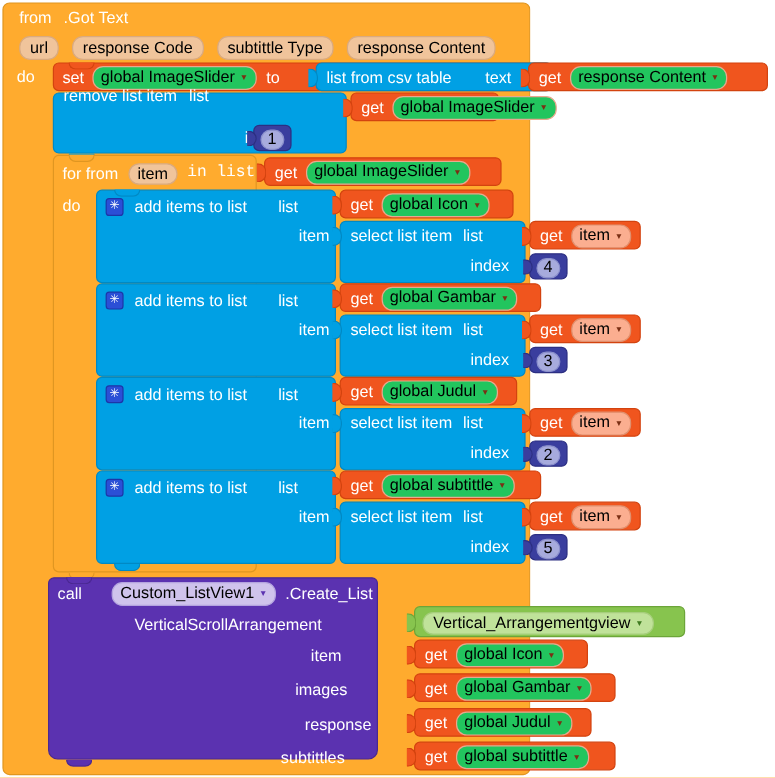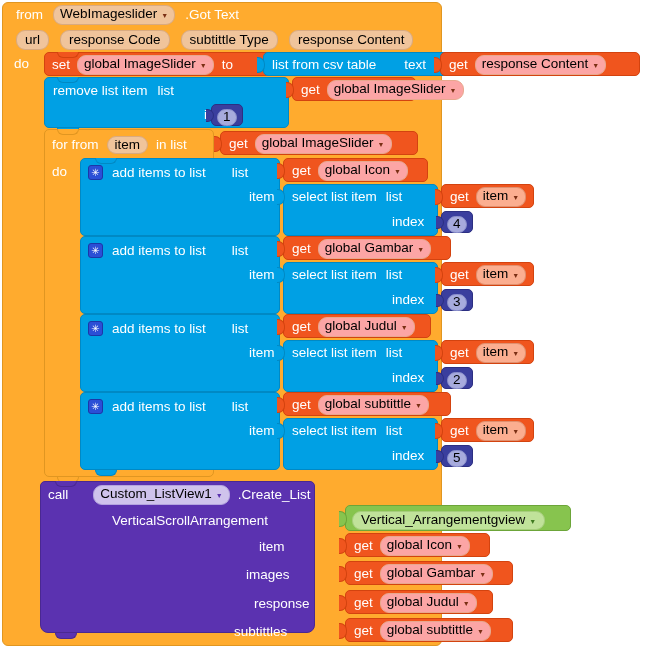--- a/index.html
+++ b/index.html
@@ -34,21 +34,21 @@
   
   .grn { background:#87C44E; border:1px solid #6CA539; border-radius:5px; }
 
   
   .fld {
     display:inline-flex; align-items:center; gap:4px;
     border-radius:9px; padding:1px 6px 2px 6px;
     font-size:13.5px; color:#000; line-height:1.1;
     white-space:nowrap;
   }
-  .fld.peach  { background:#fca5a5; border:1px solid #E8A88E;align-items:center; }
+  .fld.peach  { background:#22c55e; border:1px solid #E8A88E;align-items:center; }
   .fld.salmon { background:#FBAE90; border:1px solid #E0906F; }
   .fld.gold   { background:#F0C49B; border:1px solid #D9AA80; }
   .fld.lav    { background:#CFC3EC; border:1px solid #B4A4DF; }
   .fld.green  { background:#C0E29A; border:1px solid #A6CE7C; }
   .fld.indigo { background:#A7ABDD; border:1px solid #8B90CC; }
   .fld.plainparam { background:#F0C49B; border:1px solid #D9AA80; border-radius:9px;
                     padding:2px 8px; color:#000; font-size:13.5px; }
 
   .caret { font-size:7px; color:#7a2f14; line-height:1; transform:translateY(1px); }
   .caret.lav { color:#5B32B0; }
@@ -78,24 +78,20 @@
 <body>
 
 <div class="canvas">
 
   <div class="blk evt" style="left:2px; top:2px; width:440px; height:644px; border-radius:6px;"></div>
 
   <div style="position:absolute; left:442px; top:2px; width:204px; height:644px; background:#fff;"></div>
 
   <div class="blk row" style="left:16px; top:5px; height:20px;">
     <span class="lbl">from</span>
-    <span class="fld gold" style="margin-left:10px;">
-      <span>WebImageslider</span>
-      <span class="caret">▼</span>
-    </span>
     <span class="lbl" style="margin-left:10px;">.Got Text</span>
   </div>
 
   <div class="blk row" style="left:16px; top:30px; height:20px; gap:11px;">
     <span class="fld plainparam">url</span>
     <span class="fld plainparam">response Code</span>
     <span class="fld plainparam">subtittle Type</span>
     <span class="fld plainparam">response Content</span>
   </div>
 
@@ -129,21 +125,21 @@
     <span class="fld peach" style="margin-left:7px;">
       <span>response Content</span>
       <span class="caret">▼</span>
     </span>
   </div>
 
   <div class="blk lst" style="left:44px; top:77px; width:245px; height:51px;">
     <div class="notch-top" style="left:12px; top:-1px; background:#00A0E4; border:1px solid #0089C4; border-top:none;"></div>
     <div class="notch-bot" style="left:12px; bottom:-7px; background:#00A0E4; border:1px solid #0089C4; border-top:none;"></div>
   </div>
-  <div class="blk row" style="left:53px; top:83px; height:16px;justify-content:center;">
+  <div class="blk row" style="left:53px; top:72px; height:16px;justify-content:center;">
     <span class="lbl">remove list item</span>
     <span class="lbl" style="margin-left:10px;">list</span>
   </div>
   <span class="blk lbl" style="left:204px; top:108px;">index</span>
 
   <div class="blk var" style="left:292px; top:77px; width:124px; height:24px;">
     <div class="plug" style="left:-7px; top:4px; background:#F0551E; border:1px solid #D3430F; border-left:none;"></div>
   </div>
   <div class="blk row" style="left:301px; top:82px; height:16px;">
     <span class="lbl">get</span>
@@ -164,21 +160,21 @@
 
   <div class="blk ctl" style="left:44px; top:129px; width:170px; height:348px;">
     <div class="notch-top" style="left:12px; top:-1px; background:#FFAB2E; border:1px solid #E09621; border-top:none;"></div>
     <div class="notch-bot" style="left:12px; bottom:-7px; background:#FFAB2E; border:1px solid #E09621; border-top:none;"></div>
   </div>
   <div class="blk row" style="left:52px; top:136px; height:18px;">
     <span class="lbl">for from</span>
     <span class="fld plainparam" style="margin-left:8px; padding:1px 7px;">
       <span>item</span>
     </span>
-    <span class="lbl" style="margin-left:8px;">in list</span>
+    <span class="lbl" style="margin-left:8px;font-family:Liberation Mono, monospace;">in list</span>
   </div>
 
   <div class="blk var" style="left:220px; top:131px; width:198px; height:24px;">
     <div class="plug" style="left:-7px; top:4px; background:#F0551E; border:1px solid #D3430F; border-left:none;"></div>
   </div>
   <div class="blk row" style="left:229px; top:136px; height:16px;">
     <span class="lbl">get</span>
     <span class="fld peach" style="margin-left:7px;">
       <span>global ImageSlider</span>
       <span class="caret">▼</span>

